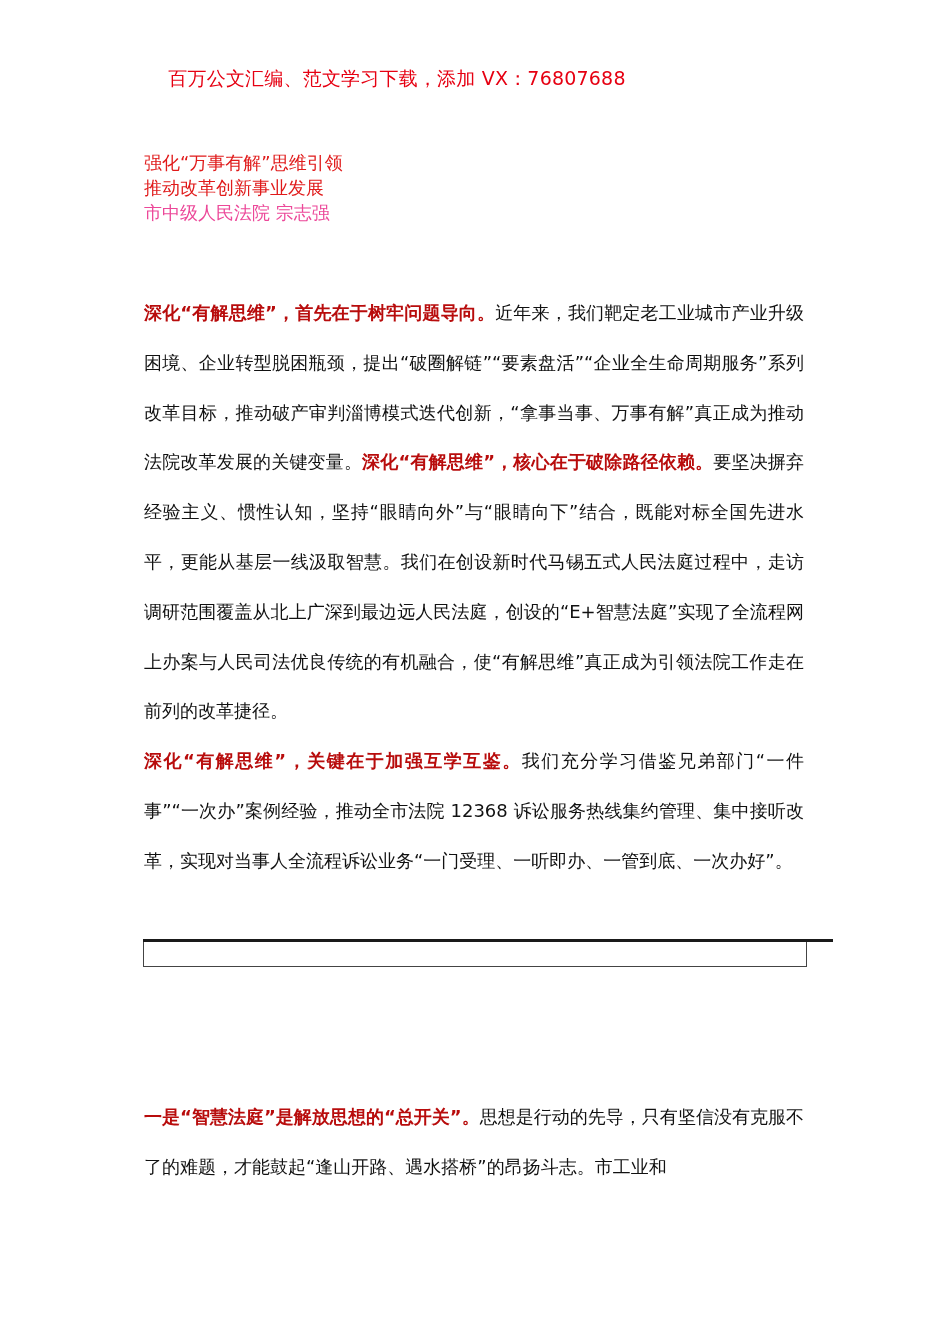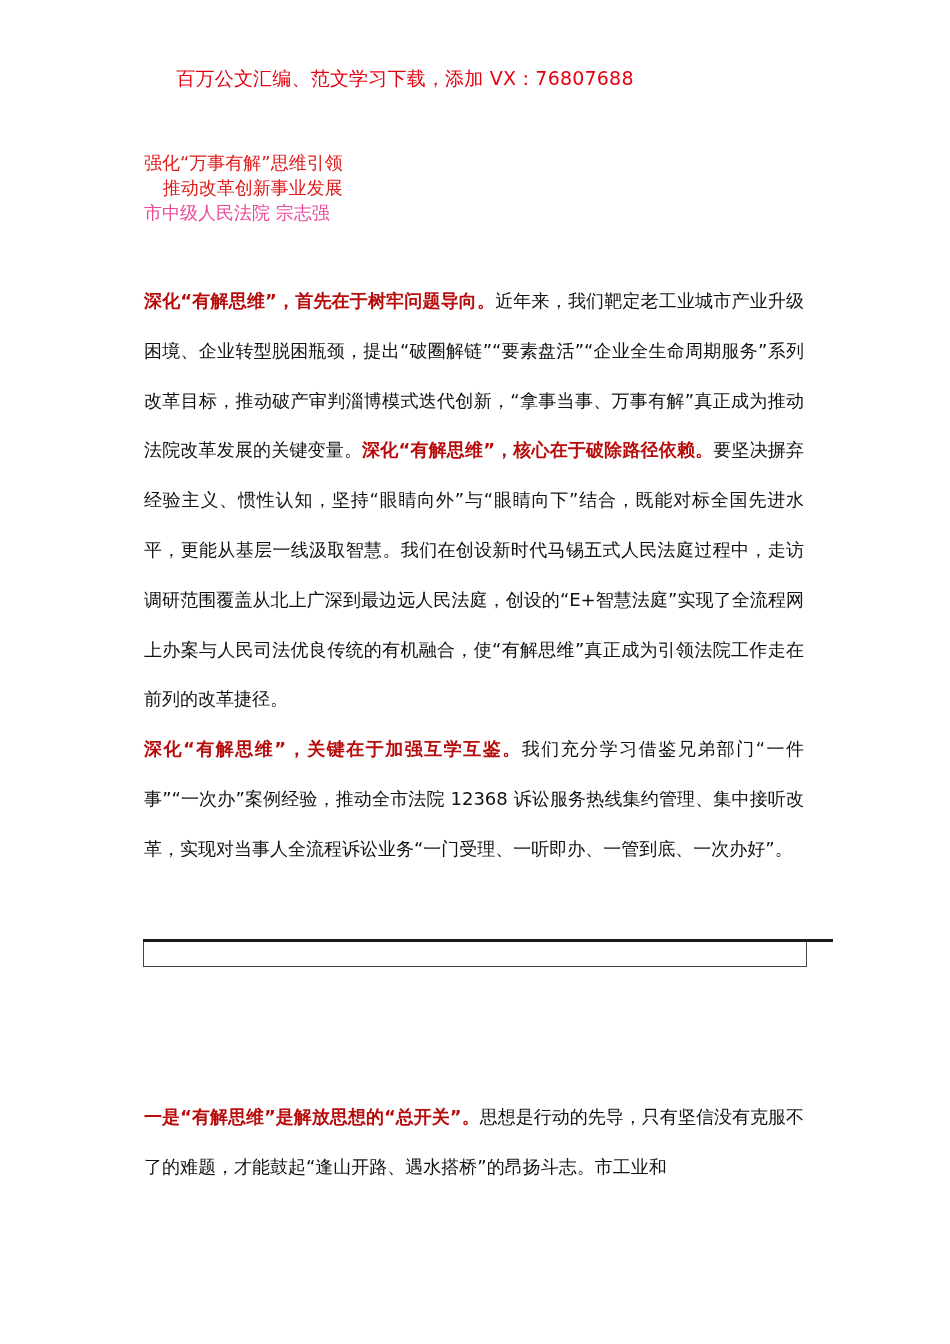--- a/index.html
+++ b/index.html
@@ -2,25 +2,25 @@
 <html><head>
 <meta charset="utf-8">
 <style>
   html, body { margin: 0; padding: 0; background: #ffffff; }
   body {
     width: 950px; height: 1344px; position: relative; overflow: hidden;
     font-family: "DejaVu Sans", "Liberation Sans", sans-serif;
     color: #111111;
   }
   .header {
-    position: absolute; left: 16px; top: 66px; width: 778px; text-align: center;
+    position: absolute; left: 8px; top: 66px; width: 778px; text-align: center;
     font-size: 19px; color: #e60012; letter-spacing: 0.2px;
   }
   .title-block { position: absolute; left: 144px; top: 150px; line-height: 25px; }
-  .title { font-size: 18px; color: #e01a1a; text-align: right; }
+  .title { font-size: 18px; color: #e01a1a; }
   .author { font-size: 18px; color: #ec4899; }
   .body-block {
     position: absolute; left: 144px; width: 660px;
     font-size: 18px; line-height: 49.8px; text-align: justify;
   }
   .em { color: #b80c0c; font-weight: bold; }
   .divider-wrap { position: absolute; left: 143px; top: 939px; width: 690px; height: 30px; }
   .divider-top { position: absolute; left: 0; top: 0; width: 690px; height: 3px; background: #1a1a1a; }
   .divider-box {
     position: absolute; left: 0; top: 3px; width: 662px; height: 24px;
@@ -32,27 +32,27 @@
 <body>
 
 <div class="header">百万公文汇编、范文学习下载，添加 VX：76807688</div>
 
 <div class="title-block">
   <div class="title">强化“万事有解”思维引领</div>
   <div class="title">推动改革创新事业发展</div>
   <div class="author">市中级人民法院  宗志强</div>
 </div>
 
-<div class="body-block" style="top:276px;">
+<div class="body-block" style="top:288px;">
   <span class="em">深化“有解思维”，首先在于树牢问题导向。</span><span>近年来，我们靶定老工业城市产业升级困境、企业转型脱困瓶颈，提出“破圈解链”“要素盘活”“企业全生命周期服务”系列改革目标，推动破产审判淄博模式迭代创新，“拿事当事、万事有解”真正成为推动法院改革发展的关键变量。</span><span class="em">深化“有解思维”，核心在于破除路径依赖。</span><span>要坚决摒弃经验主义、惯性认知，坚持“眼睛向外”与“眼睛向下”结合，既能对标全国先进水平，更能从基层一线汲取智慧。我们在创设新时代马锡五式人民法庭过程中，走访调研范围覆盖从北上广深到最边远人民法庭，创设的“E+智慧法庭”实现了全流程网上办案与人民司法优良传统的有机融合，使“有解思维”真正成为引领法院工作走在前列的改革捷径。</span><br><span class="em">深化“有解思维”，关键在于加强互学互鉴。</span><span>我们充分学习借鉴兄弟部门“一件事”“一次办”案例经验，推动全市法院 12368 诉讼服务热线集约管理、集中接听改革，实现对当事人全流程诉讼业务“一门受理、一听即办、一管到底、一次办好”。</span>
 </div>
 
 <div class="divider-wrap">
   <div class="divider-top"></div>
   <div class="divider-box"></div>
 </div>
 
 <div class="title-block-2">
 </div>
 
 <div class="body-block" style="top:1092px;">
-  <span class="em">一是“有解思维”是解放思想的“总开关”。</span><span>思想是行动的先导，只有坚信没有克服不了的难题，才能鼓起“逢山开路、遇水搭桥”的昂扬斗志。市工业和</span>
+  <span class="em">一是“智慧法庭”是解放思想的“总开关”。</span><span>思想是行动的先导，只有坚信没有克服不了的难题，才能鼓起“逢山开路、遇水搭桥”的昂扬斗志。市工业和</span>
 </div>
 
 </body></html>

